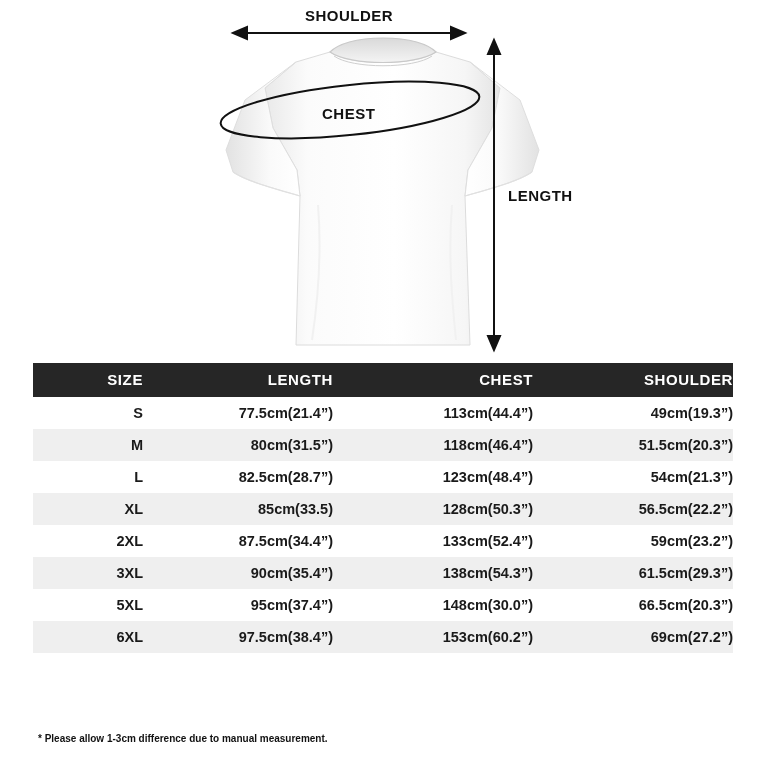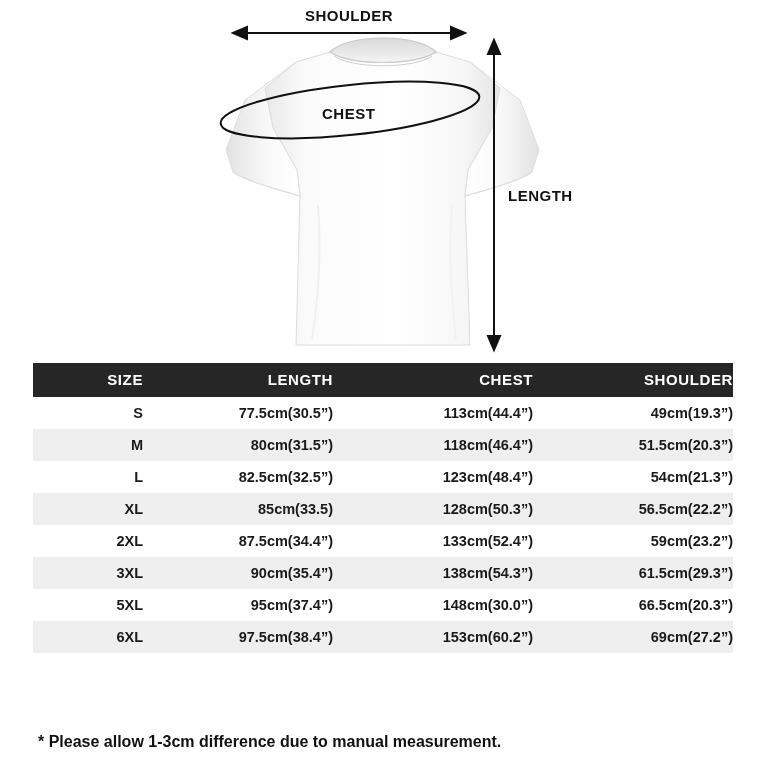--- a/index.html
+++ b/index.html
@@ -87,21 +87,21 @@
   .size-table tbody td { color: #1a1a1a; }
   .col-size { width: 110px; }
   .col-len  { width: 190px; }
   .col-chest{ width: 200px; }
   .col-sh   { width: 200px; }
 
   .footnote {
     position: absolute;
     left: 38px;
     top: 733px;
-    font-size: 16px;
+    font-size: 10px;
     font-weight: bold;
     color: #111111;
   }
 </style>
 </head>
 <body>
 
 <div class="page">
 
   <div class="illustration">
@@ -195,33 +195,33 @@
       <tr>
         <th class="col-size">SIZE</th>
         <th class="col-len">LENGTH</th>
         <th class="col-chest">CHEST</th>
         <th class="col-sh">SHOULDER</th>
       </tr>
     </thead>
     <tbody>
       <tr>
         <td>S</td>
-        <td>77.5cm(30.5”)</td>
+        <td>77.5cm(21.4”)</td>
         <td>113cm(44.4”)</td>
         <td>49cm(19.3”)</td>
       </tr>
       <tr>
         <td>M</td>
         <td>80cm(31.5”)</td>
         <td>118cm(46.4”)</td>
         <td>51.5cm(20.3”)</td>
       </tr>
       <tr>
         <td>L</td>
-        <td>82.5cm(32.5”)</td>
+        <td>82.5cm(28.7”)</td>
         <td>123cm(48.4”)</td>
         <td>54cm(21.3”)</td>
       </tr>
       <tr>
         <td>XL</td>
         <td>85cm(33.5)</td>
         <td>128cm(50.3”)</td>
         <td>56.5cm(22.2”)</td>
       </tr>
       <tr>

